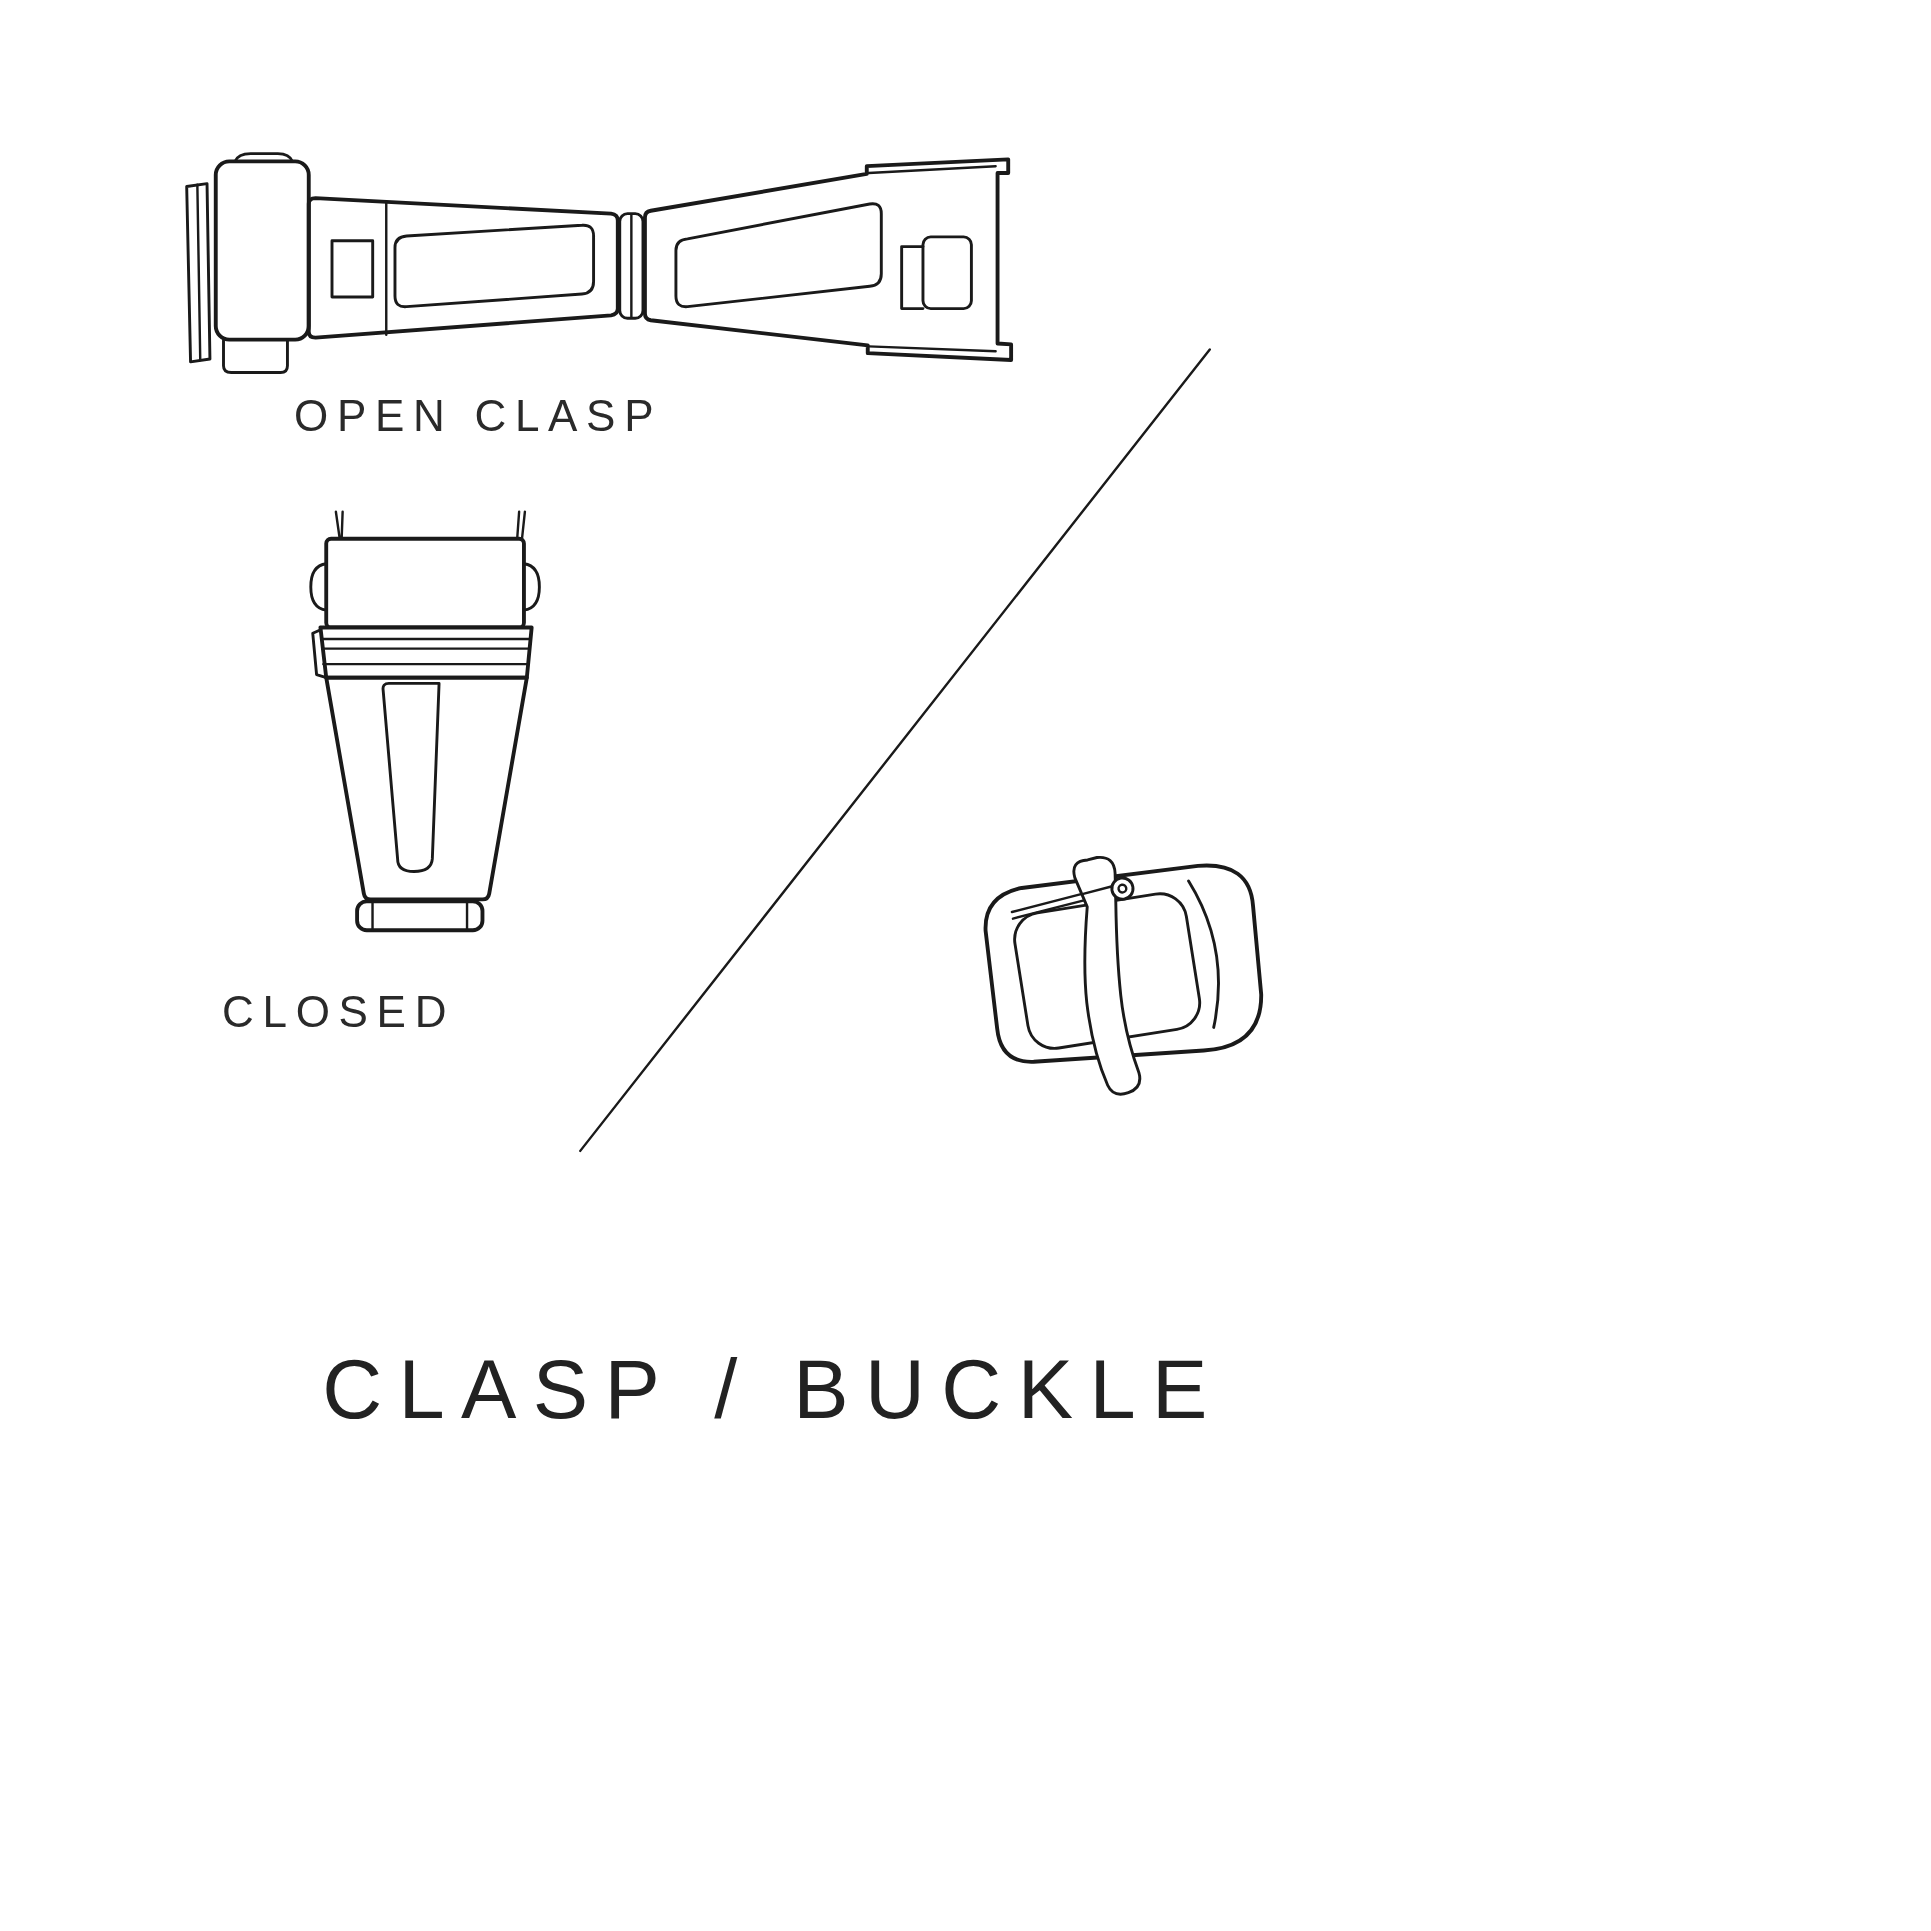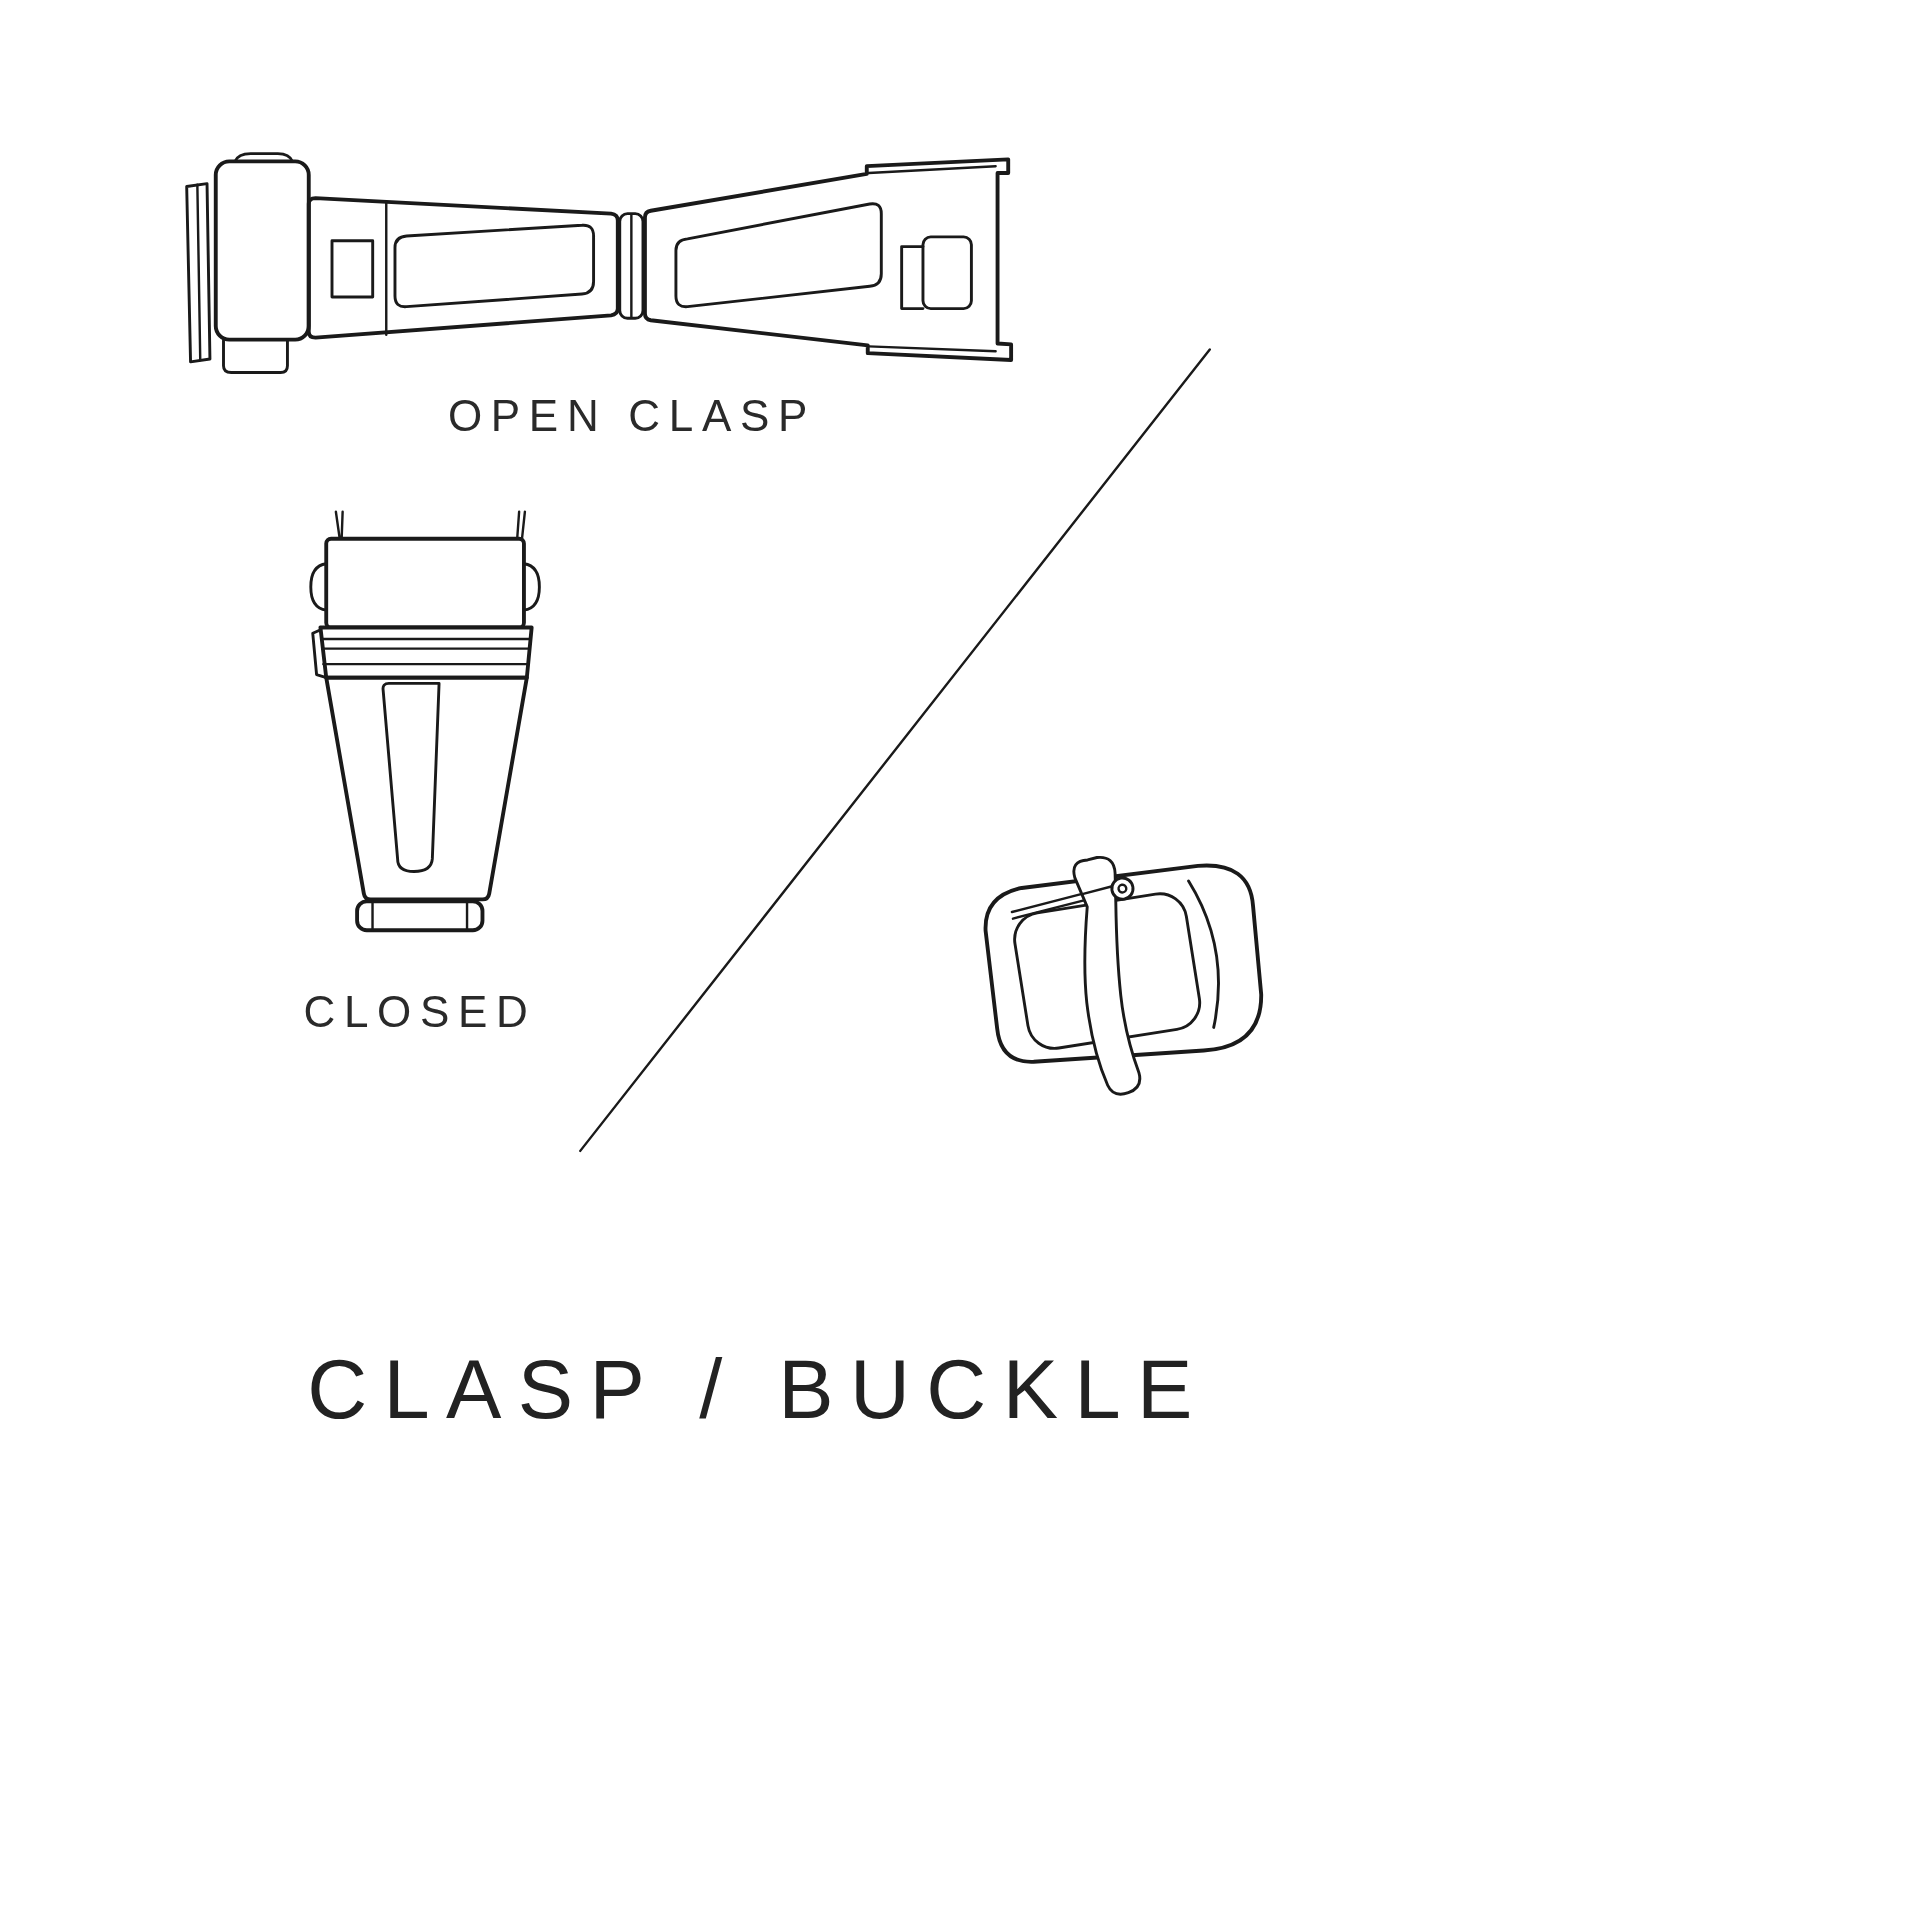--- a/index.html
+++ b/index.html
@@ -15,30 +15,30 @@
   .ink   { stroke: #1a1a1a; fill: none; stroke-linejoin: round; stroke-linecap: round; }
   .w4    { stroke-width: 4; }
   .w3    { stroke-width: 3; }
   .w25   { stroke-width: 2.5; }
   .white { fill: #ffffff; }
   .caption {
     color: #2a2a2a;
     font-size: 44px;
     letter-spacing: 8.7px;
     font-weight: 400;
-    text-align: center;
     white-space: nowrap;
   }
   .big-title {
     color: #222222;
     font-size: 83px;
     letter-spacing: 16.4px;
     font-weight: 300;
     text-align: center;
     white-space: nowrap;
+    padding-left: 15px;
   }
 </style>
 </head>
 <body>
 
 <div class="abs" style="left:177px; top:153px;">
   <svg width="838" height="224" viewBox="0 0 865 230">
 
     <path class="ink w3" d="M 10,34 L 31,31 L 34,212 L 14,215 Z"></path>
     <path class="ink w25" d="M 21,32 L 24,213"></path>

